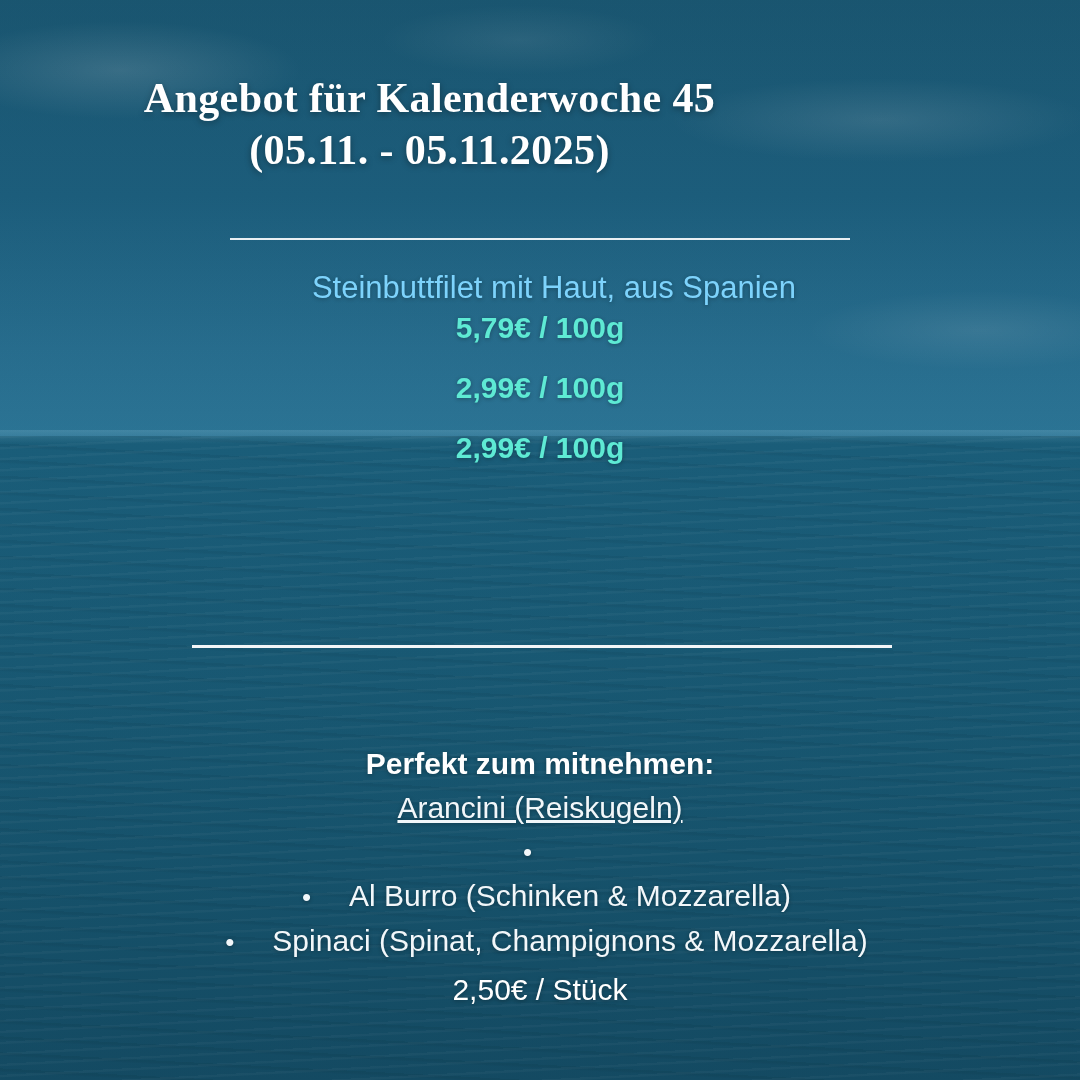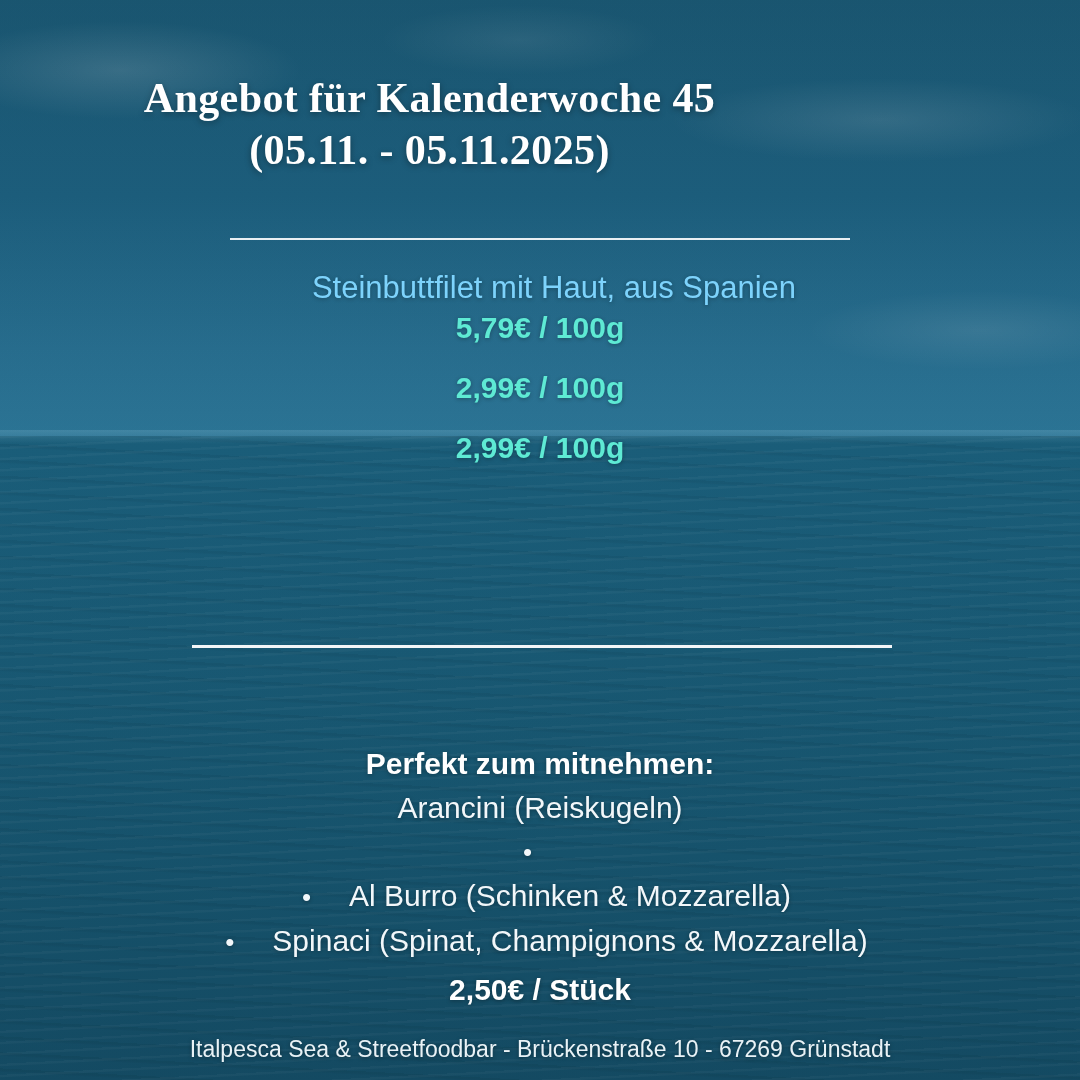--- a/index.html
+++ b/index.html
@@ -151,20 +151,21 @@
     position: absolute;
     left: 0;
     top: 786px;
     width: 1080px;
   }
   .ta-title {
     font-size: 30px;
     line-height: 44px;
     color: #f2f7fa;
     text-shadow: 0 1px 4px rgba(0,0,0,0.30);
+    text-decoration: underline;
   }
   .ta-item {
     font-size: 30px;
     line-height: 44px;
     color: #f2f7fa;
     text-shadow: 0 1px 4px rgba(0,0,0,0.30);
     display: flex;
     justify-content: center;
     align-items: baseline;
   }
@@ -172,21 +173,21 @@
     display: inline-block;
     width: 22px;
     margin-right: 38px;
     text-align: right;
     font-size: 26px;
   }
   .ta-price {
     margin-top: 6px;
     font-size: 30px;
     line-height: 40px;
-    font-weight: bold;
+    font-weight: normal;
     text-shadow: 0 1px 4px rgba(0,0,0,0.30);
   }
 
   .footer {
     position: absolute;
     left: 0;
     top: 1034px;
     width: 1080px;
     font-size: 23px;
     line-height: 30px;
@@ -242,16 +243,15 @@
         <span>Al Burro (Schinken &amp; Mozzarella)</span>
       </div>
       <div class="ta-item">
         <span class="ta-bullet">•</span>
         <span>Spinaci (Spinat, Champignons &amp; Mozzarella)</span>
       </div>
 
       <div class="ta-price">2,50€ / Stück</div>
     </div>
 
-    <div class="footer">Italpesca Sea &amp; Streetfoodbar - Brückenstraße 10 - 67269 Grünstadt</div>
 
   </div>
 </div>
 
 </body></html>

